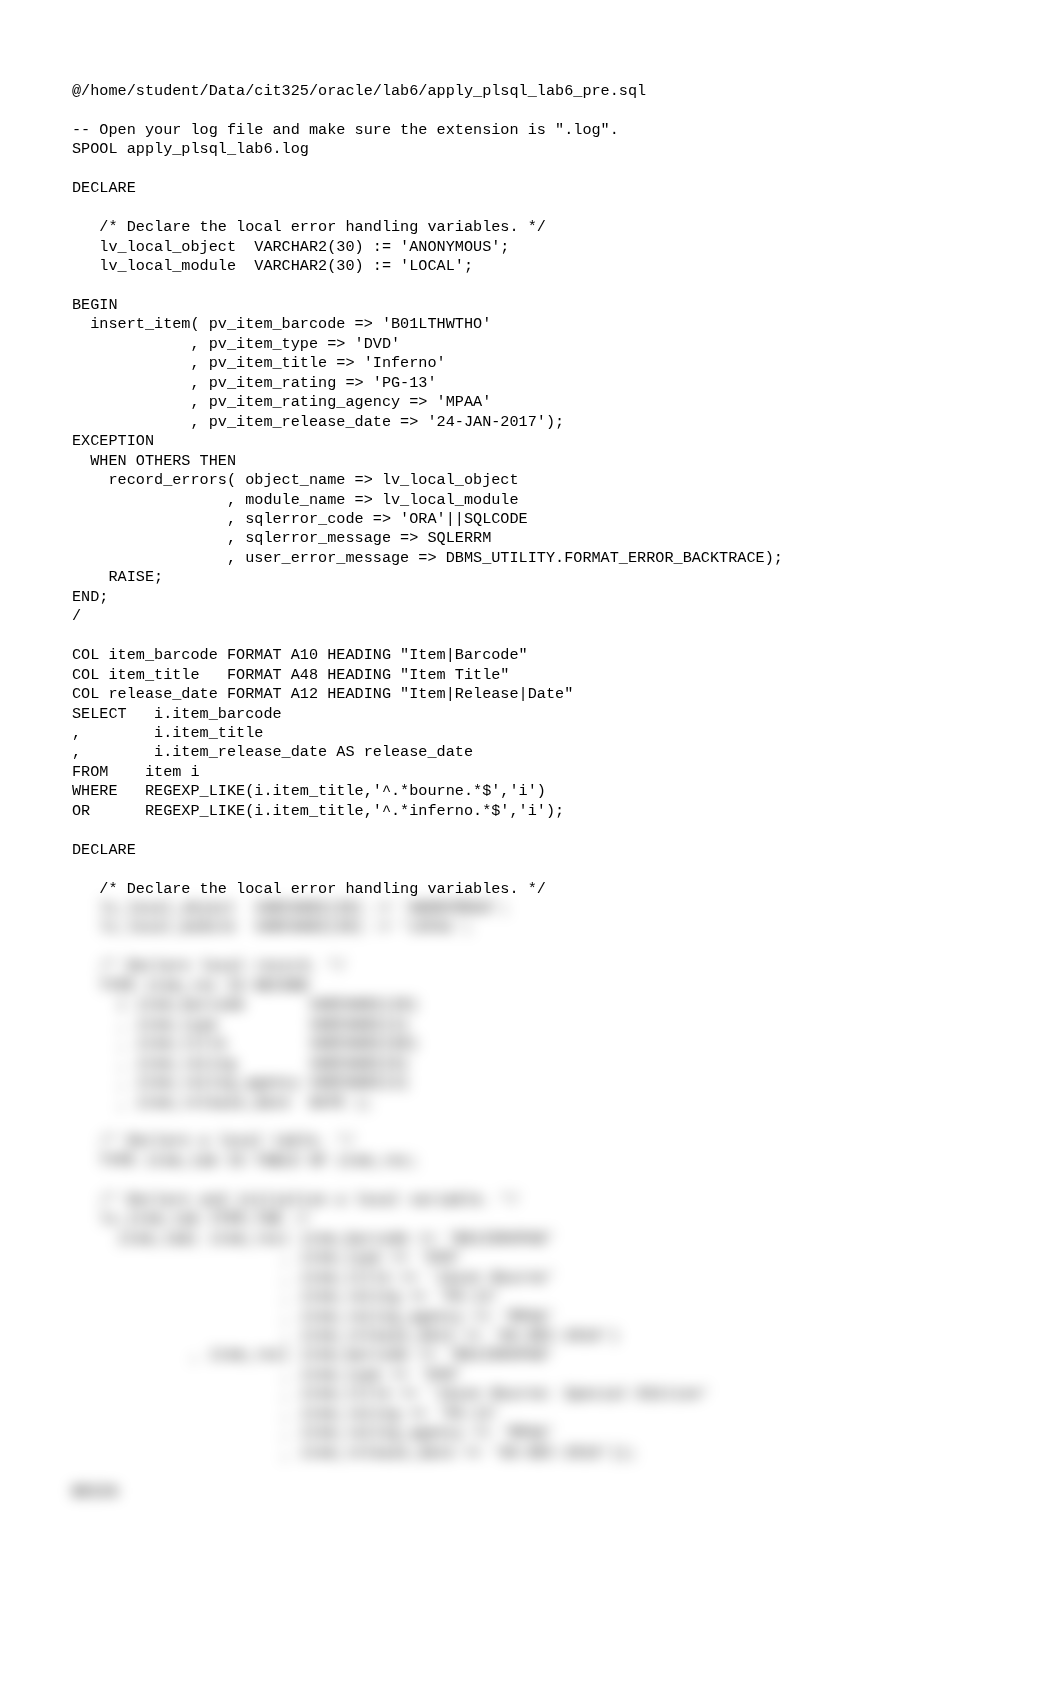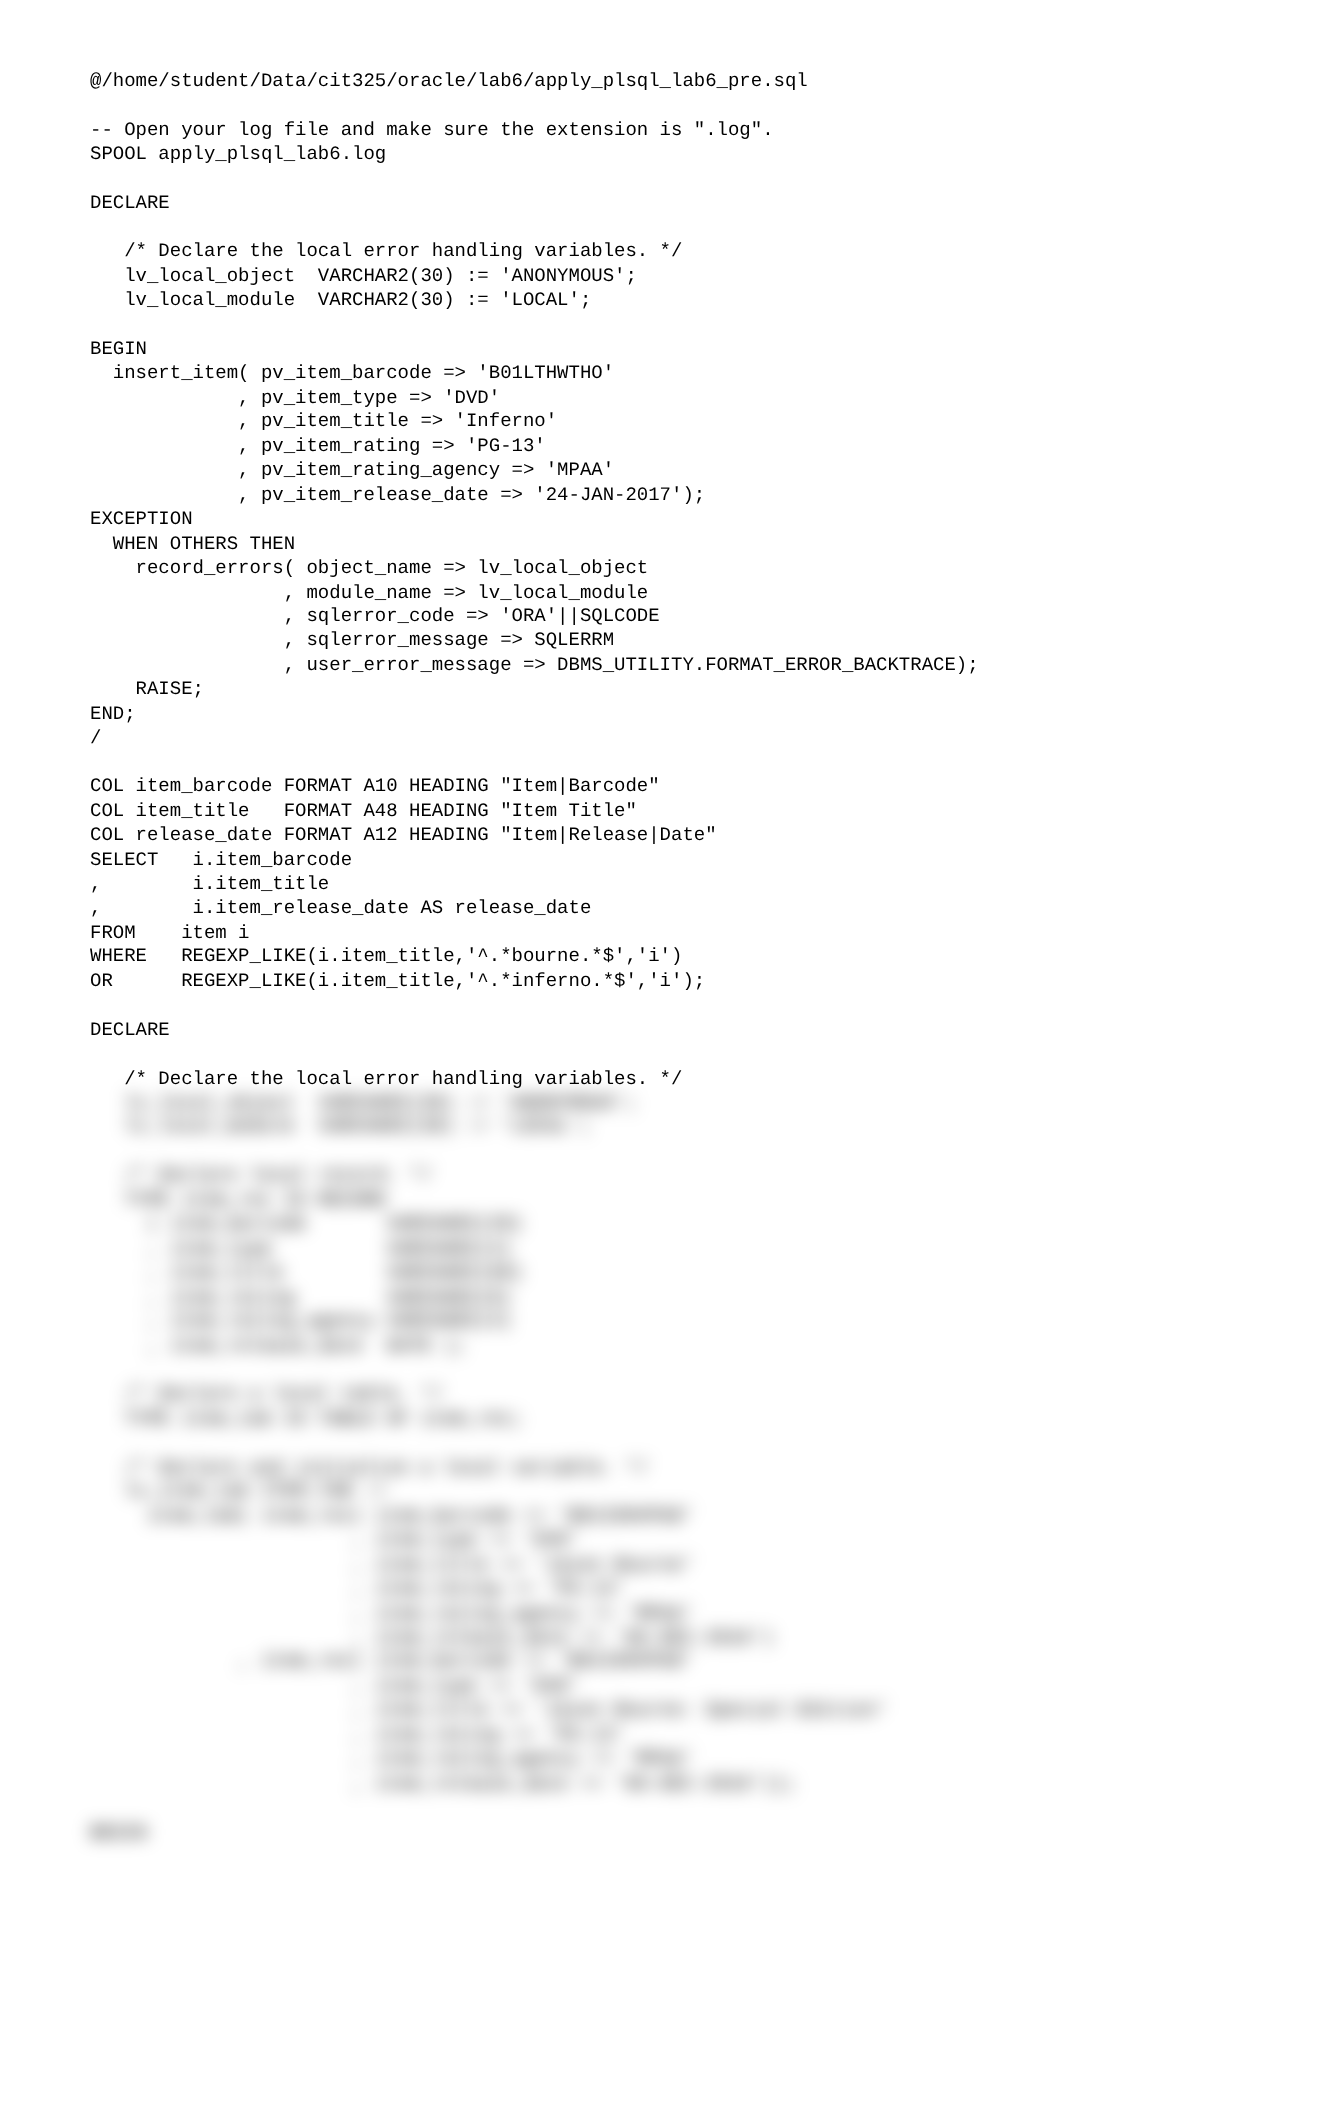--- a/index.html
+++ b/index.html
@@ -2,21 +2,21 @@
 <html><head>
 <meta charset="utf-8">
 <style>
   html, body {
     margin: 0;
     padding: 0;
     background: #fff;
     width: 1062px;
   }
   .page {
-    padding: 56px 72px 90px 72px;
+    padding: 82px 72px 90px 72px;
     font-family: "Courier New", Courier, monospace;
     font-size: 15.2px;
     line-height: 1.28;
     color: #000;
     white-space: pre;
   }
   .blur-region {
     filter: blur(7px);
     user-select: none;
   }

